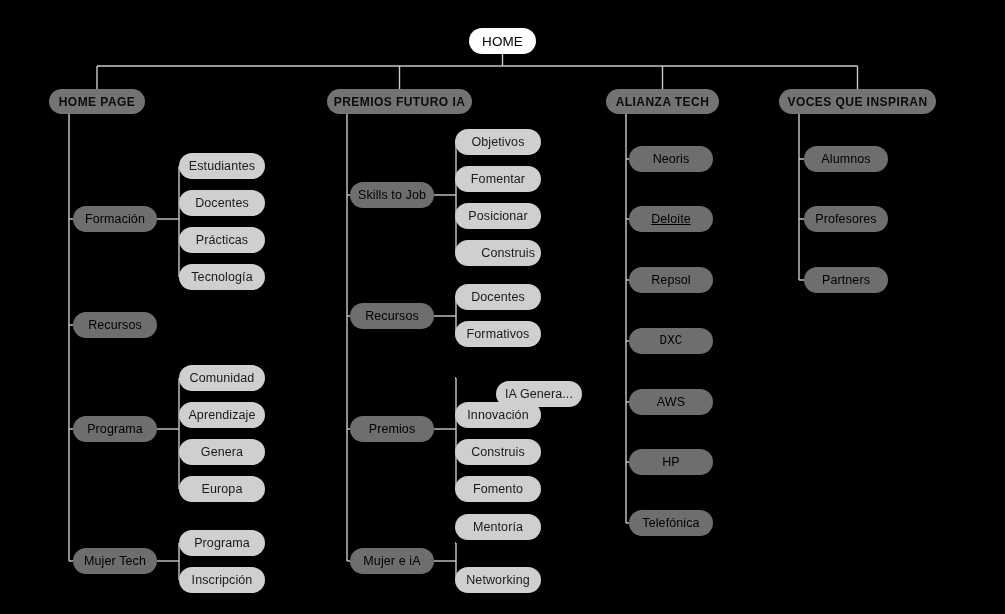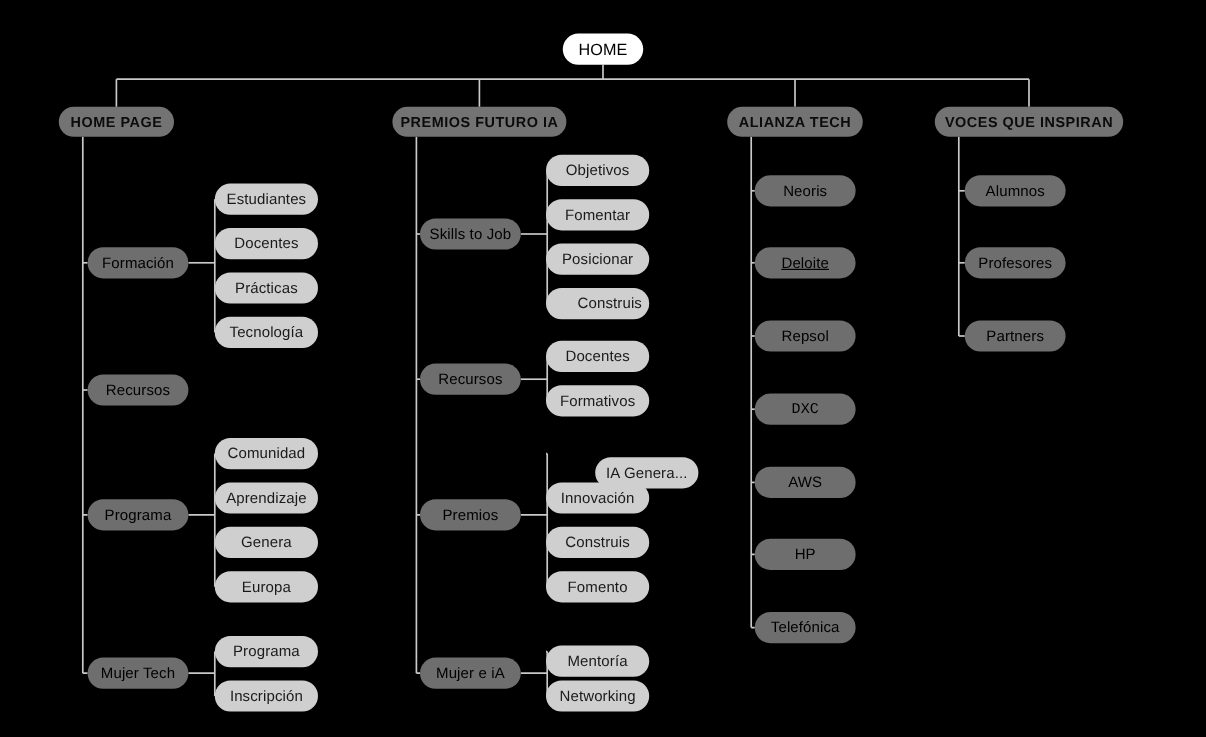--- a/index.html
+++ b/index.html
@@ -177,21 +177,21 @@
       </div>
       <div class="node n-l4" style="left: 455px; top: 439px; width: 86px; height: 26px;">
         <span class="lbl">Construis</span>
       </div>
       <div class="node n-l4" style="left: 455px; top: 476px; width: 86px; height: 26px;">
         <span class="lbl">Fomento</span>
       </div>
       <div class="node n-l3" style="left: 350px; top: 548px; width: 84px; height: 26px;">
         <span class="lbl">Mujer e iA</span>
       </div>
-      <div class="node n-l4" style="left: 455px; top: 538px; width: 86px; height: 26px;">
+      <div class="node n-l4" style="left: 455px; top: 514px; width: 86px; height: 26px;">
         <span class="lbl">Mentoría</span>
       </div>
       <div class="node n-l4" style="left: 455px; top: 567px; width: 86px; height: 26px;">
         <span class="lbl">Networking</span>
       </div>
       <div class="node n-l2" style="left: 606px; top: 89px; width: 113px; height: 25px;">
         <span class="lbl">ALIANZA TECH</span>
       </div>
       <div class="node n-l3" style="left: 629px; top: 146px; width: 84px; height: 26px;">
         <span class="lbl">Neoris</span>

